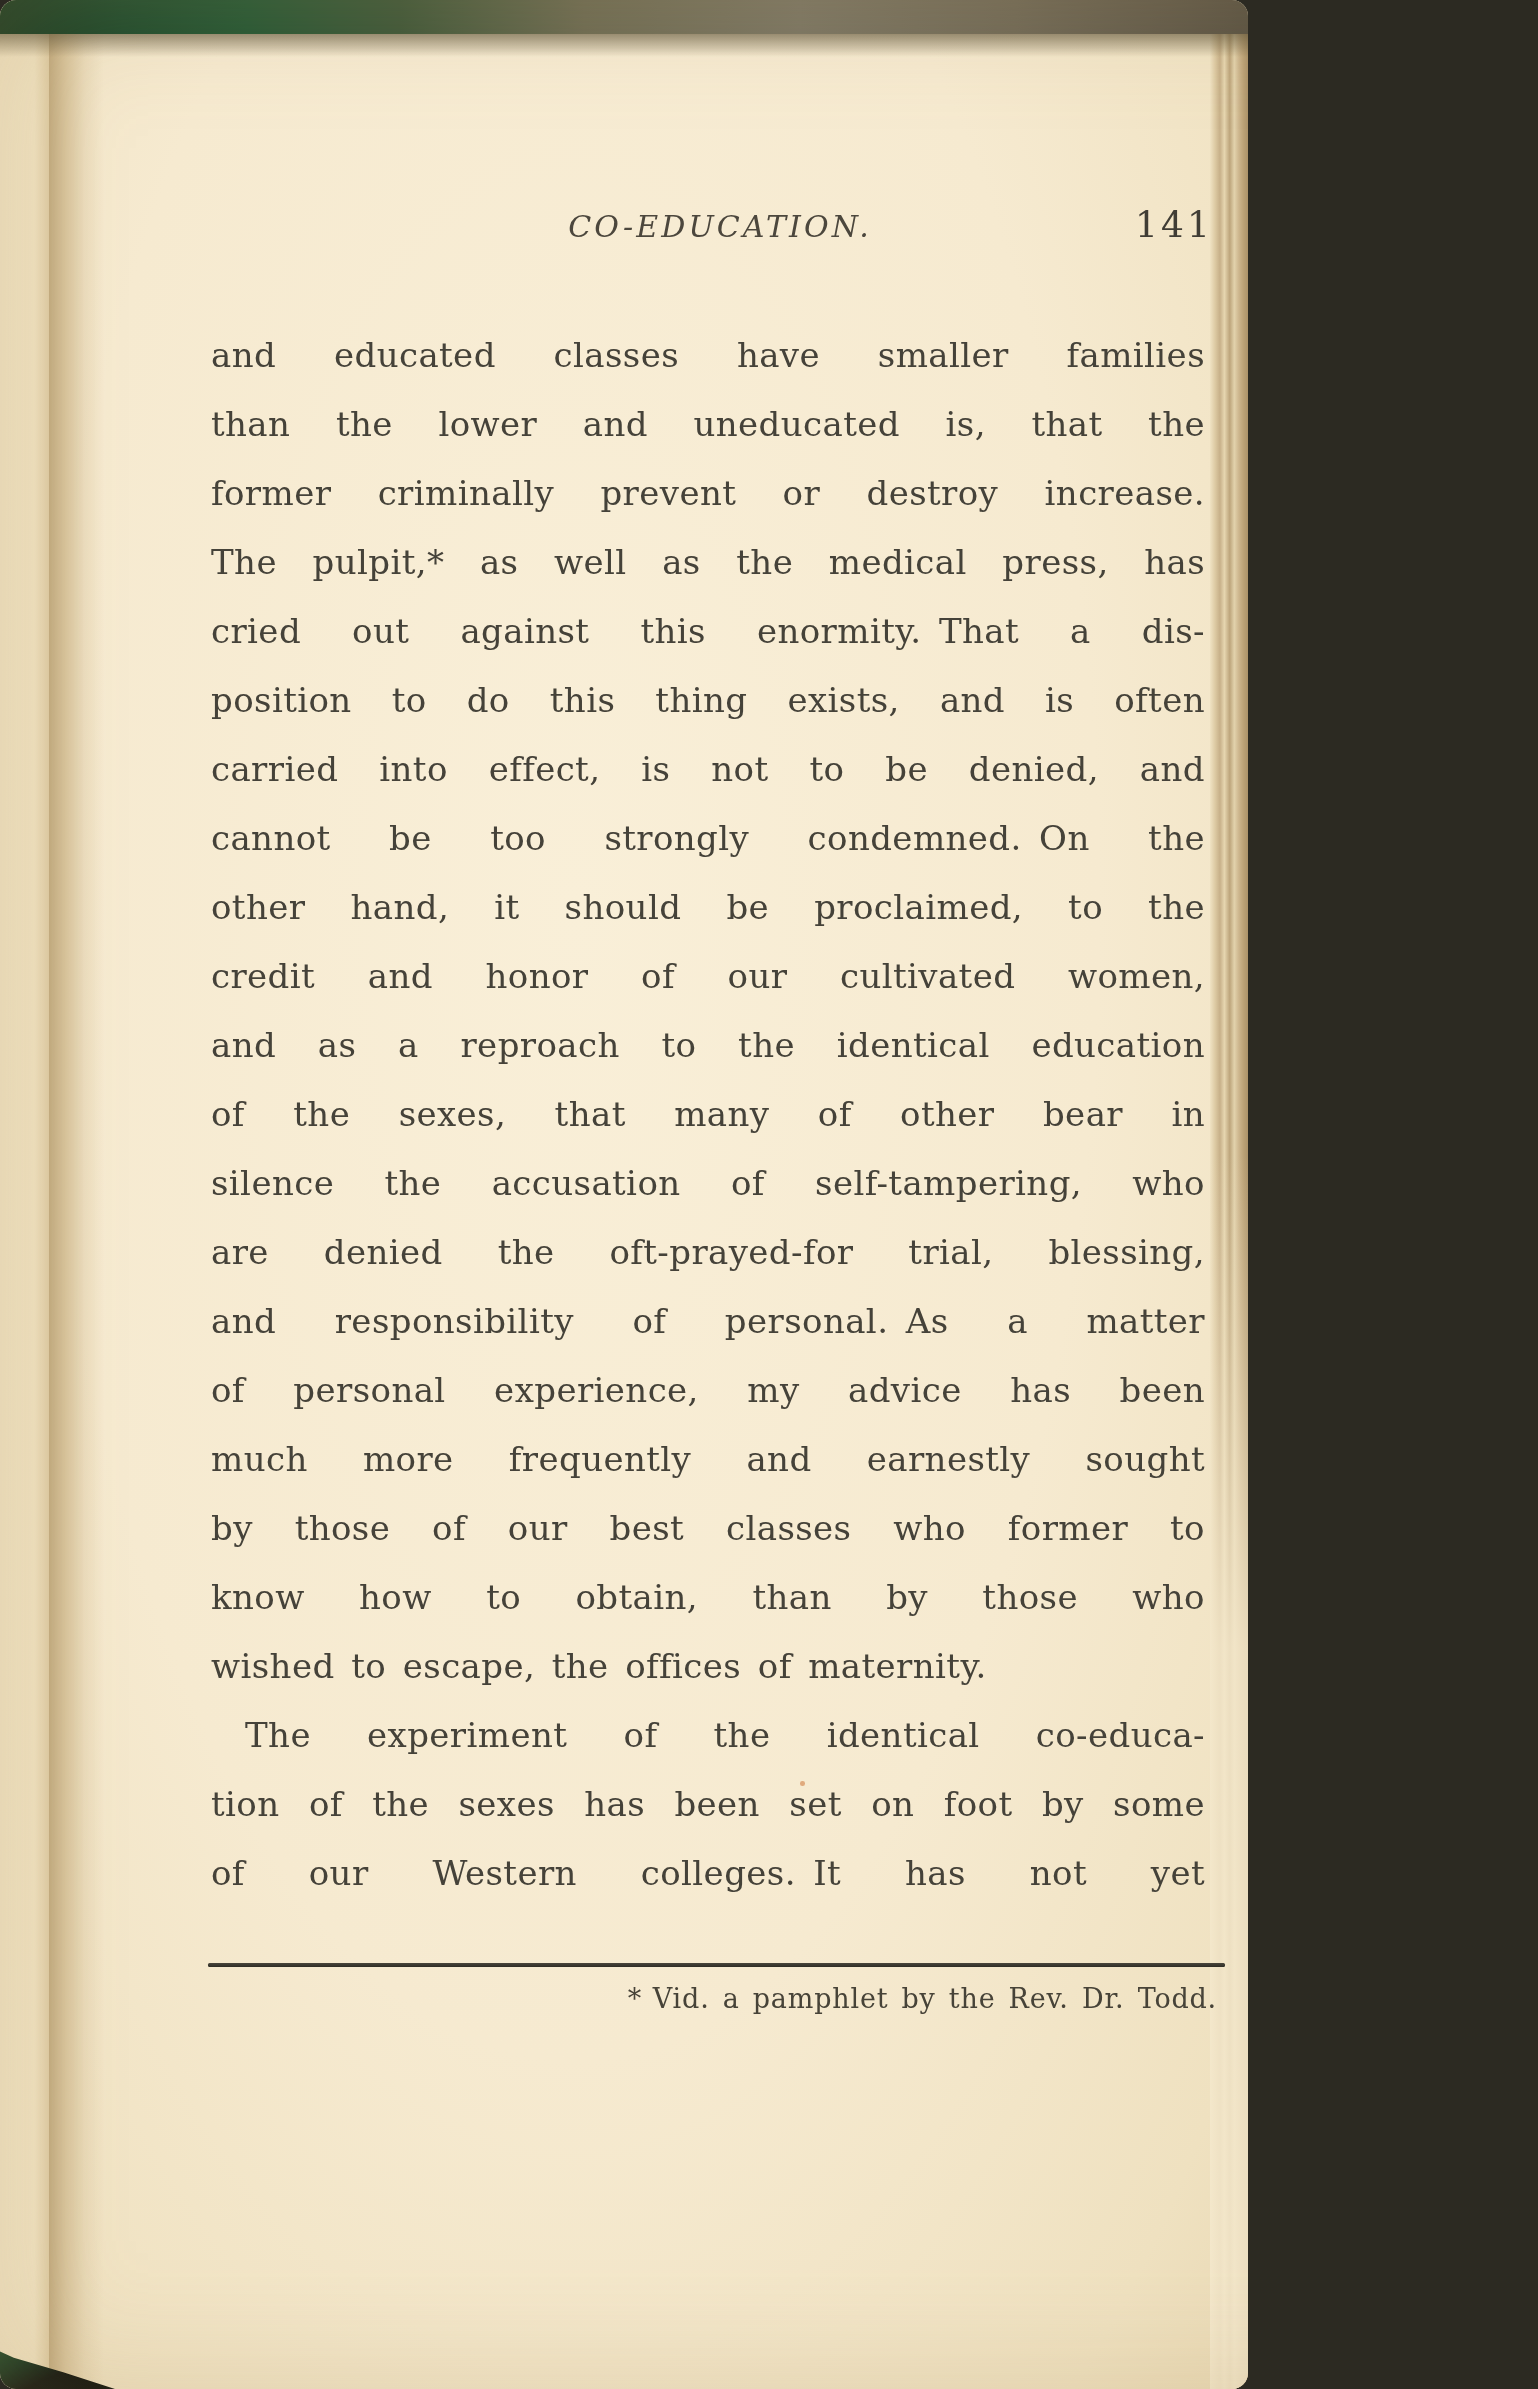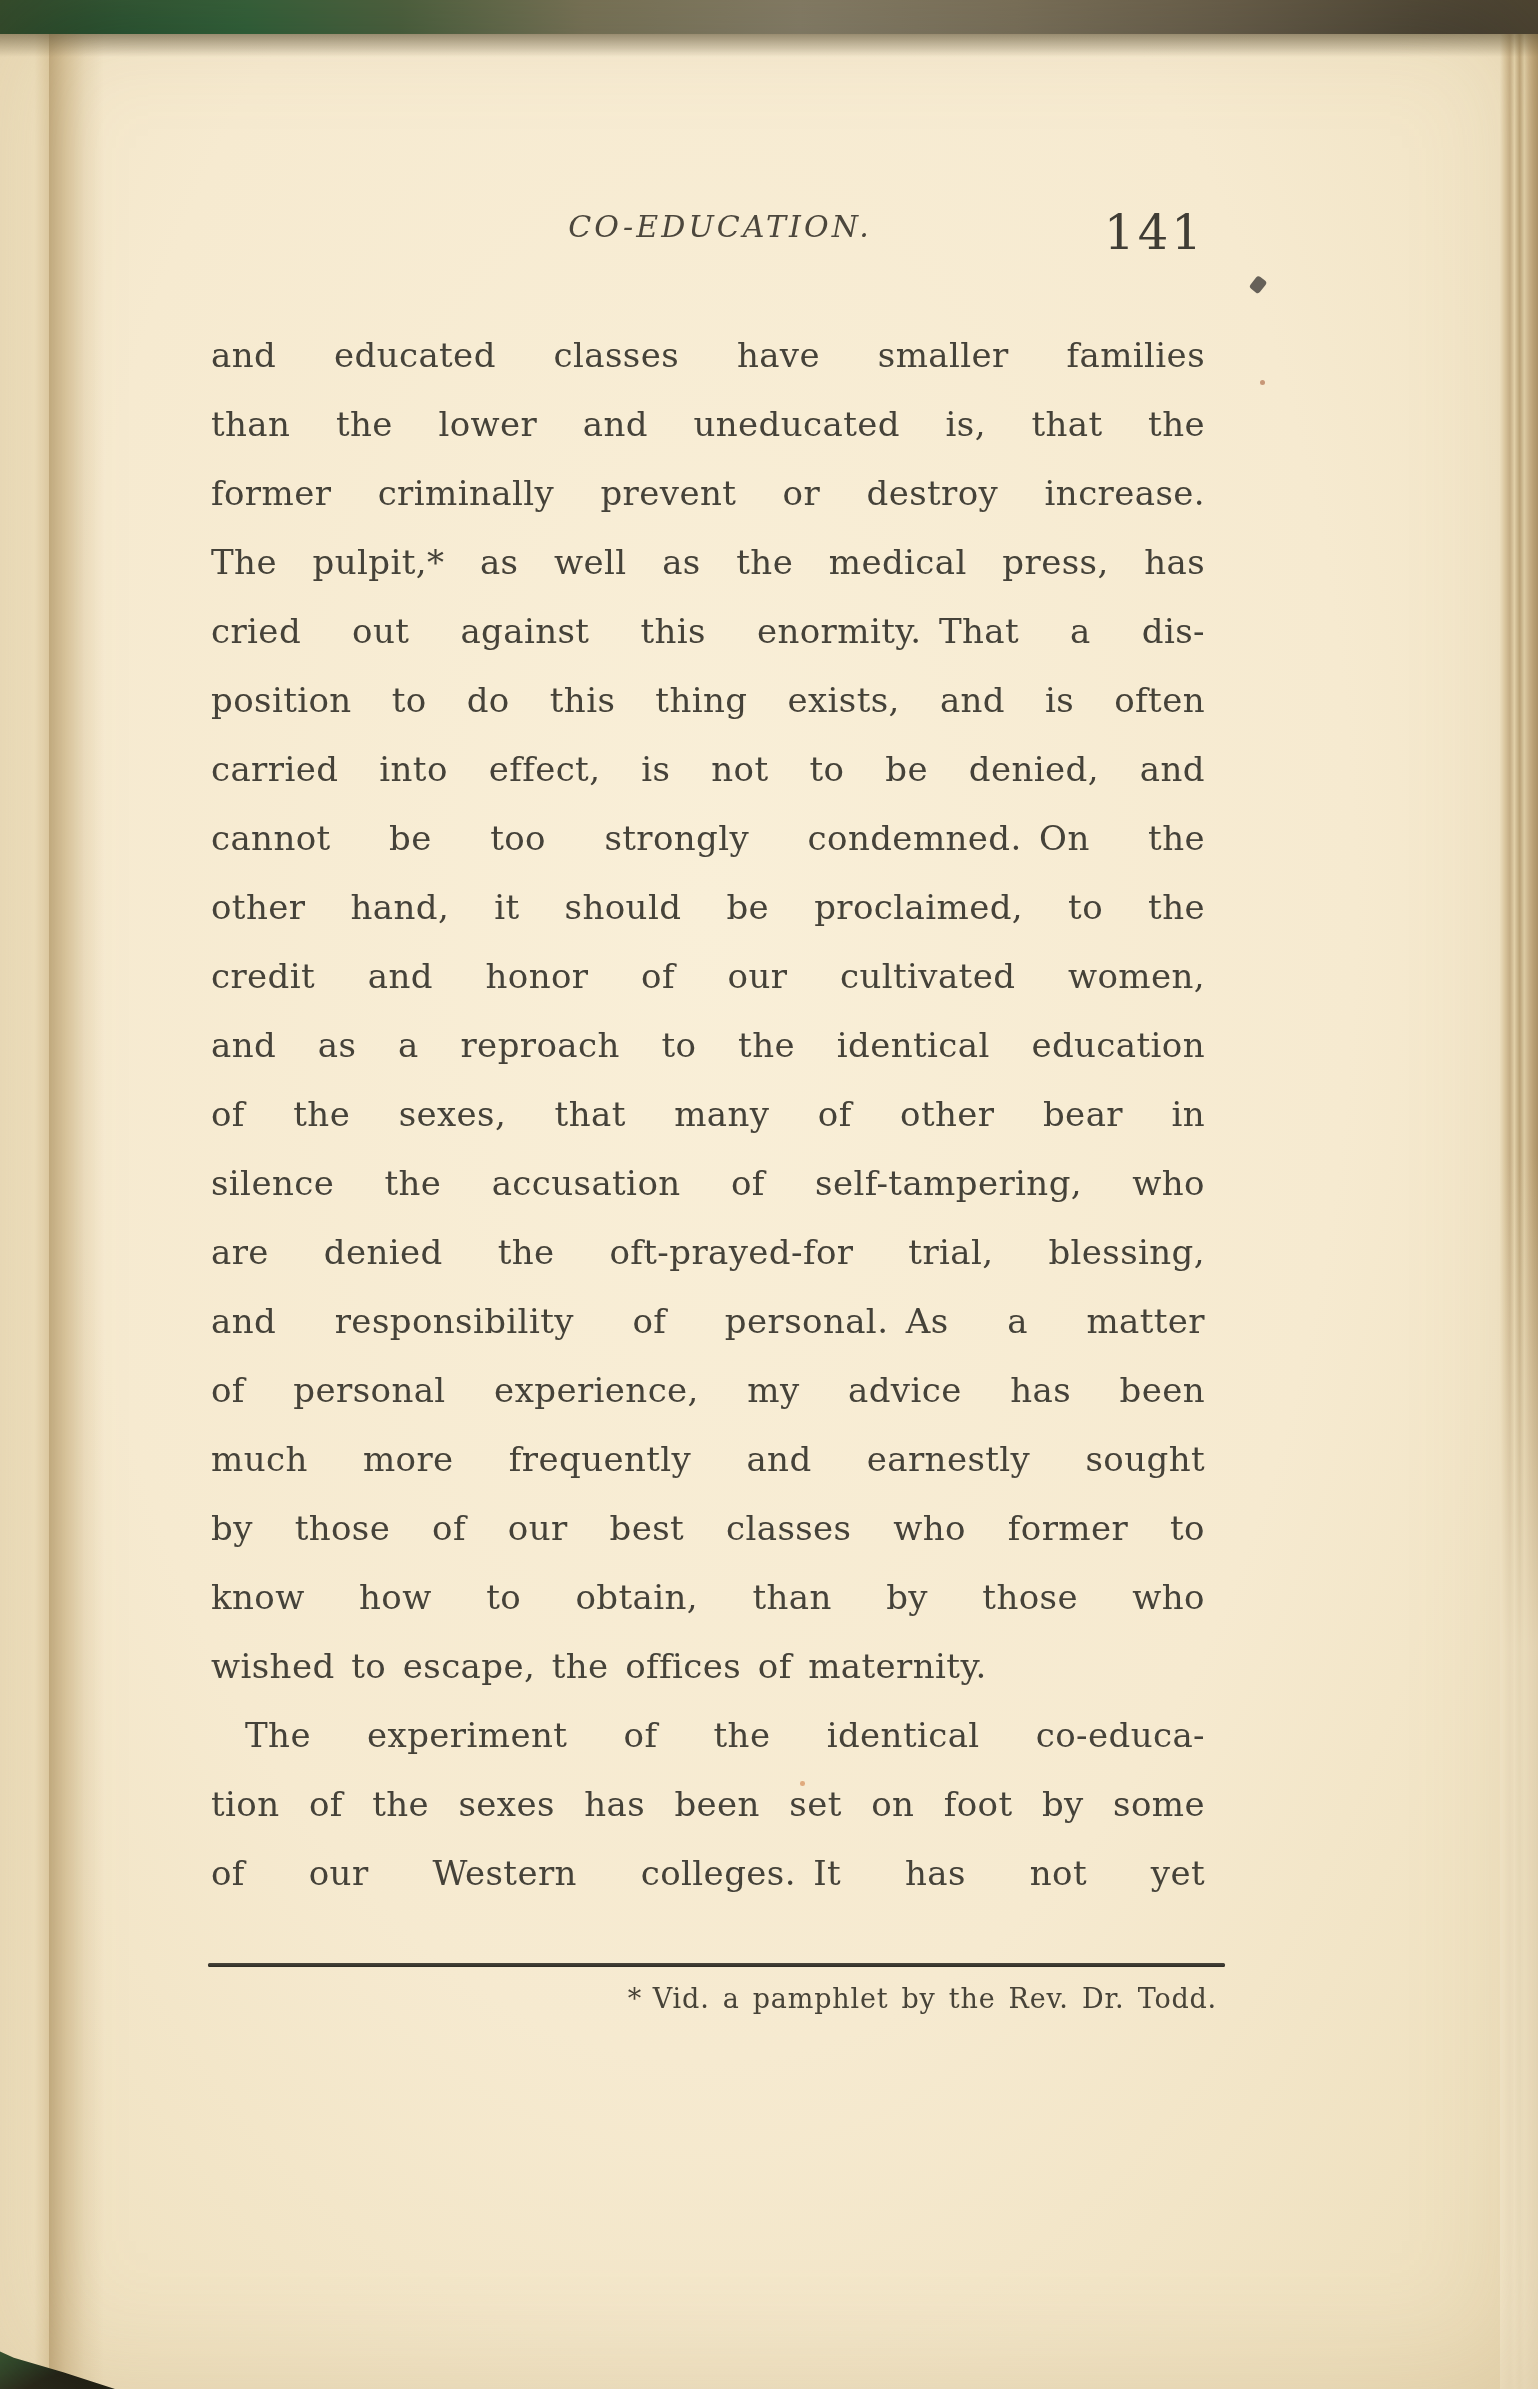--- a/index.html
+++ b/index.html
@@ -1,21 +1,22 @@
 <!DOCTYPE html>
 <html style="font-size:12.3px"><head>
 <meta charset="utf-8">
 <style>
   html,body{margin:0;padding:0;background:#2c2a22;}
   #stage{
     position:relative;
-    width:1538px;height:2389px;
+    width:1248px;height:2389px;
     overflow:hidden;
     background:radial-gradient(ellipse at 46% 38%, #f9efd8 0%, #f6ead0 55%, #efe1c0 88%, #eaDAb6 100%);
     font-family:"DejaVu Serif","Liberation Serif",serif;
+    border-radius:16px;
   }
   
   .cover-top{
     position:absolute;left:0;top:0;width:1538px;height:34px;
     background:linear-gradient(90deg,
       #16381f 0%, #1d4a2c 8%, #235633 16%, #3d5638 26%,
       #6c6a52 38%, #7a7563 52%, #6f6856 66%, #5a5344 80%,
       #413c30 92%, #332f26 100%);
   }
   .cover-top-shadow{
@@ -53,22 +54,22 @@
   
   .running-head{
     position:absolute;left:223px;top:209px;width:994px;height:42px;
     color:#4c473d;
   }
   .head-title{
     position:absolute;left:50%;top:0;transform:translateX(-50%);
     font-style:italic;font-size:30px;letter-spacing:3.1px;white-space:nowrap;
   }
   .page-number{
-    position:absolute;right:12px;top:-4.6px;
-    font-size:48px;letter-spacing:3.1px;color:#403d35;
+    position:absolute;right:4px;top:-4.6px;
+    font-size:36px;letter-spacing:3.1px;color:#403d35;
   }
   .body-block{
     position:absolute;left:211px;top:321px;width:994px;
     font-size:34px;color:#454239;word-spacing:5.4px;letter-spacing:0.4px;
   }
   .line{
     height:69px;line-height:69px;white-space:nowrap;
     text-align:justify;text-align-last:justify;
   }
   .line.no-j{text-align-last:left;white-space:normal;}

